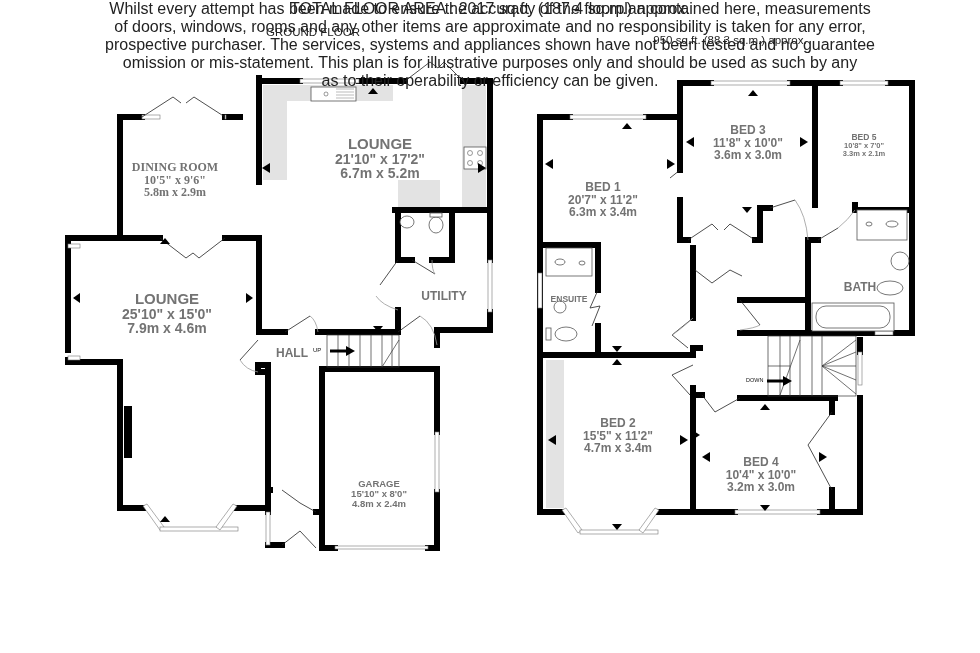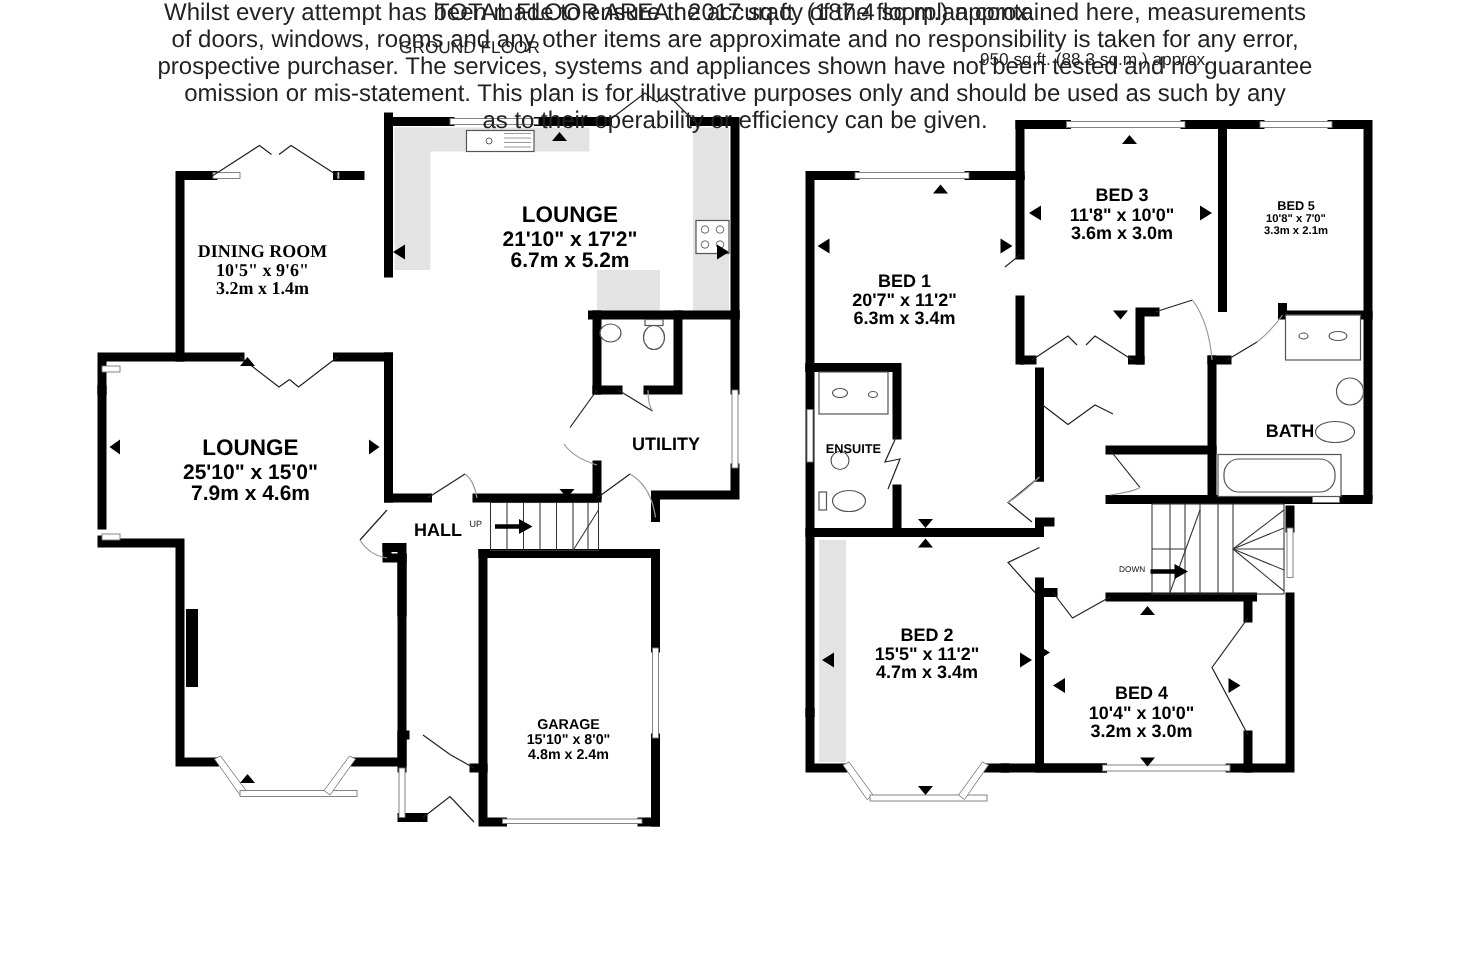--- a/index.html
+++ b/index.html
@@ -1,20 +1,20 @@
 <!DOCTYPE html>
 <html><head>
 <meta charset="utf-8">
 <style>
   html,body{margin:0;padding:0;background:#fff;}
   body{width:980px;height:653px;position:relative;overflow:hidden;font-family:"Liberation Sans",sans-serif;color:#222;}
   .hdr{position:absolute;text-align:center;font-size:11.5px;line-height:13px;color:#222;}
   .hdr .t{display:block;}
   svg.plan{position:absolute;left:0;top:0;}
-  .room-label{position:absolute;text-align:center;font-weight:bold;color:#000000;line-height:1.05;white-space:nowrap;transform:translateX(-50%);}
+  .room-label{position:absolute;text-align:center;font-weight:bold;color:#737373;line-height:1.05;white-space:nowrap;transform:translateX(-50%);}
   .room-label .nm{display:block;}
   .room-label .dm{display:block;}
   .lg .nm{font-size:15px;}
   .lg .dm{font-size:14px;}
   .md .nm{font-size:12px;}
   .md .dm{font-size:12px;}
   .sm .nm{font-size:9.5px;}
   .sm .dm{font-size:9.5px;}
   .xs .nm{font-size:8.5px;}
   .tiny{position:absolute;font-size:6px;color:#111;}
@@ -314,21 +314,21 @@
       <polygon points="702,457 710,452 710,462"></polygon>
       <polygon points="827,457 819,452 819,462"></polygon>
       <polygon points="760,505 765,511 770,505"></polygon>
     </g>
   </g>
 </svg>
 
 <div class="room-label md" style="left:175px;top:161px;font-family:Liberation Serif, serif;">
   <span class="nm">DINING ROOM</span>
   <span class="dm">10'5"  x 9'6"</span>
-  <span class="dm">3.2m  x 1.4m</span>
+  <span class="dm">5.8m  x 2.9m</span>
 </div>
 <div class="room-label lg" style="left:380px;top:136px;">
   <span class="nm">LOUNGE</span>
   <span class="dm">21'10"  x 17'2"</span>
   <span class="dm">6.7m  x 5.2m</span>
 </div>
 <div class="room-label lg" style="left:167px;top:291px;">
   <span class="nm">LOUNGE</span>
   <span class="dm">25'10"  x 15'0"</span>
   <span class="dm">7.9m  x 4.6m</span>

